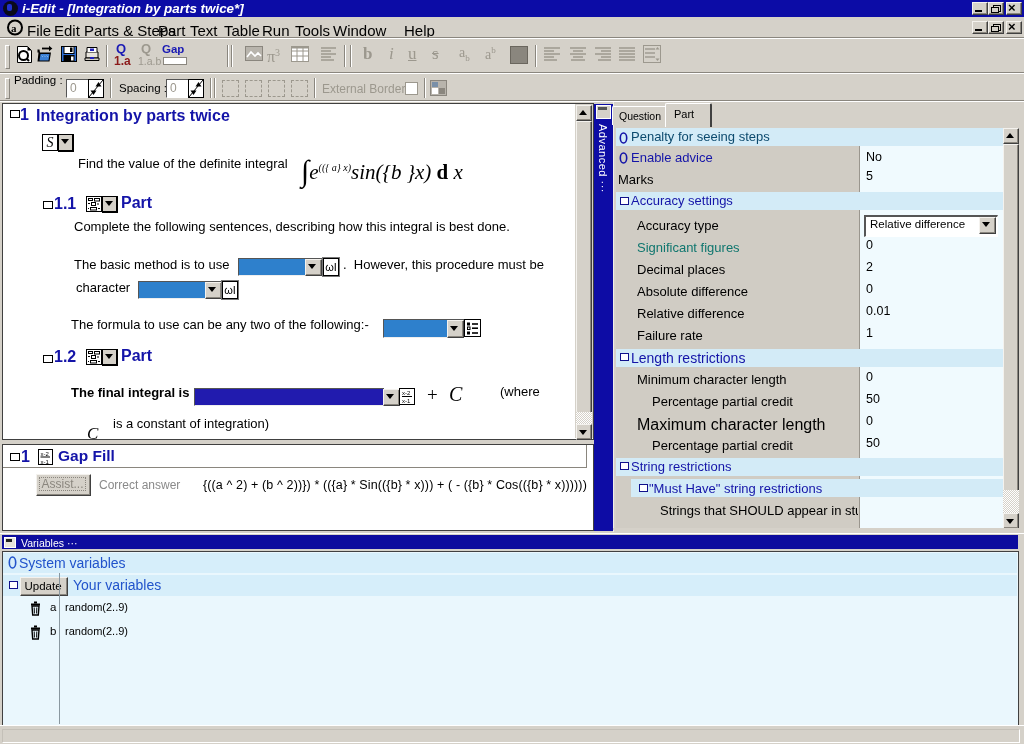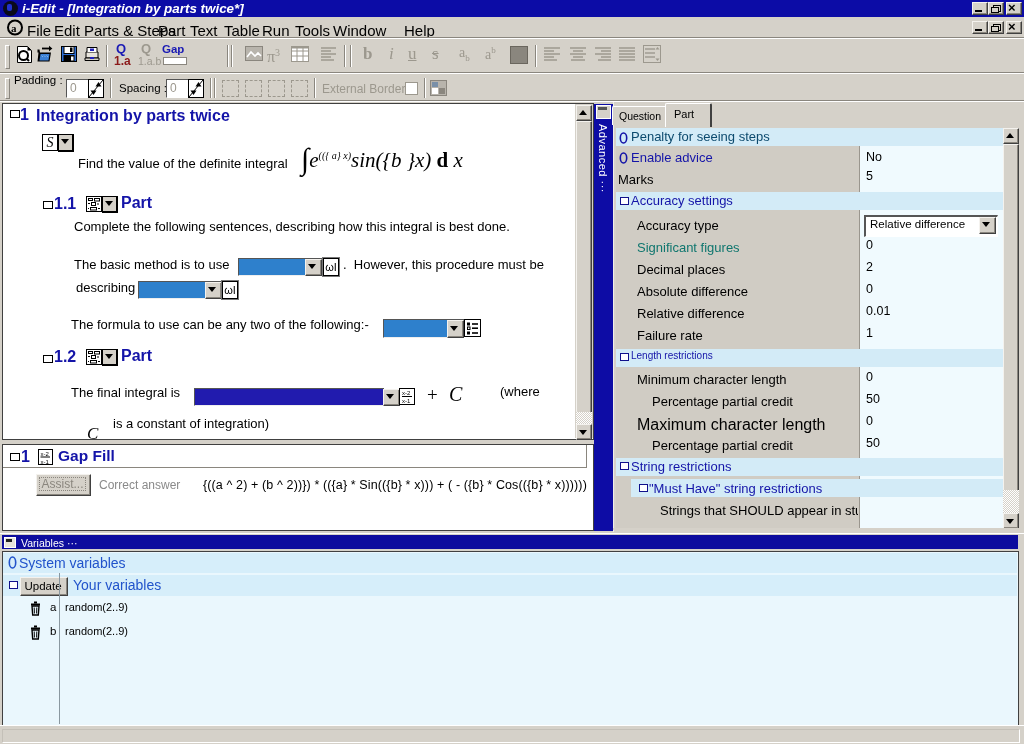--- a/index.html
+++ b/index.html
@@ -237,21 +237,21 @@
   <div class="cbox" style="left:10px;top:110px;"></div>
   <div class="ab hdr-blue" style="left:20px;top:106px;font-size:16px;">1</div>
   <div class="ab hdr-blue" style="left:36px;top:107px;font-size:16px;">Integration by parts twice</div>
 
   <div class="ab" style="left:42px;top:134px;width:14px;height:15px;background:#fff;border:1px solid #000;font-family:'Liberation Serif',serif;font-style:italic;font-size:14px;text-align:center;line-height:15px;">S</div>
   <div class="ab" style="left:58px;top:134px;width:13px;height:15px;background:#d5d1c9;border:1px solid #000;border-right:2px solid #000;border-bottom:2px solid #000;"></div>
   <div class="ab" style="left:61px;top:139px;width:0;height:0;border-left:4px solid transparent;border-right:4px solid transparent;border-top:5px solid #000;"></div>
 
   <div class="ab" style="left:78px;top:136px;font-size:13px;margin-top:20px;">Find the value of the definite integral</div>
 
-  <div class="ab" style="left:301px;top:140px;font-family:'Liberation Serif',serif;font-size:21px;font-style:italic;"><span style="font-size:30px;font-style:normal;position:relative;top:2px;">∫</span>e<sup style="font-size:10px;">(({ a} x)</sup>sin({b }x) <b style="font-style:normal;">d</b> x</div>
+  <div class="ab" style="left:301px;top:152px;font-family:'Liberation Serif',serif;font-size:21px;font-style:italic;"><span style="font-size:30px;font-style:normal;position:relative;top:2px;">∫</span>e<sup style="font-size:10px;">(({ a} x)</sup>sin({b }x) <b style="font-style:normal;">d</b> x</div>
 
   <div class="cbox" style="left:43px;top:201px;"></div>
   <div class="ab hdr-blue" style="left:54px;top:195px;font-size:16px;">1.1</div>
   <svg class="ab" style="left:86px;top:196px;" width="16" height="16" viewBox="0 0 16 16">
       <rect x="0.5" y="0.5" width="15" height="15" fill="#fff" stroke="#000"></rect>
       <rect x="2.5" y="2.5" width="4" height="2" fill="none" stroke="#000" stroke-width="1"></rect>
       <rect x="8.5" y="2.5" width="5" height="2.5" fill="none" stroke="#000"></rect>
       <rect x="5.5" y="6.5" width="4" height="3" fill="none" stroke="#000"></rect>
       <rect x="4.5" y="11.5" width="6" height="2.5" fill="none" stroke="#000"></rect>
       <line x1="2" y1="7.5" x2="4" y2="7.5" stroke="#000"></line>
@@ -264,21 +264,21 @@
   <div class="ab hdr-blue" style="left:121px;top:194px;font-size:16px;">Part</div>
 
   <div class="ab" style="left:74px;top:219px;font-size:13px;">Complete the following sentences, describing how this integral is best done.</div>
 
   <div class="ab" style="left:74px;top:257px;font-size:13px;">The basic method is to use</div>
   <div class="ab" style="left:238px;top:258px;width:84px;height:16px;background:#2e80cc;border-top:1px solid #555;border-left:1px solid #555;border-bottom:1px solid #eee;"></div>
   <div class="ab btn3d" style="left:305px;top:259px;width:15px;height:15px;background:#d5d1c9;"></div>
   <div class="ab" style="left:308px;top:264px;width:0;height:0;border-left:4px solid transparent;border-right:4px solid transparent;border-top:5px solid #000;"></div>
   <div class="ab" style="left:323px;top:258px;width:14px;height:16px;background:#fff;border:1px solid #000;outline:1px solid #777;font-size:11px;text-align:center;line-height:16px;">ωI</div>
   <div class="ab" style="left:343px;top:257px;font-size:13px;">.&nbsp;&nbsp;However, this procedure must be</div>
-  <div class="ab" style="left:76px;top:280px;font-size:13px;">describing</div>
+  <div class="ab" style="left:76px;top:280px;font-size:13px;">character</div>
   <div class="ab" style="left:138px;top:281px;width:83px;height:16px;background:#2e80cc;border-top:1px solid #555;border-left:1px solid #555;border-bottom:1px solid #eee;"></div>
   <div class="ab btn3d" style="left:205px;top:282px;width:15px;height:15px;background:#d5d1c9;"></div>
   <div class="ab" style="left:208px;top:287px;width:0;height:0;border-left:4px solid transparent;border-right:4px solid transparent;border-top:5px solid #000;"></div>
   <div class="ab" style="left:222px;top:281px;width:14px;height:16px;background:#fff;border:1px solid #000;outline:1px solid #777;font-size:11px;text-align:center;line-height:16px;">ωI</div>
 
   <div class="ab" style="left:71px;top:317px;font-size:13px;">The formula to use can be any two of the following:-</div>
   <div class="ab" style="left:383px;top:319px;width:80px;height:17px;background:#2e80cc;border-top:1px solid #555;border-left:1px solid #555;border-bottom:1px solid #eee;"></div>
   <div class="ab btn3d" style="left:447px;top:320px;width:15px;height:16px;background:#d5d1c9;"></div>
   <div class="ab" style="left:450px;top:326px;width:0;height:0;border-left:4px solid transparent;border-right:4px solid transparent;border-top:5px solid #000;"></div>
   <svg class="ab" style="left:464px;top:319px;" width="17" height="18" viewBox="0 0 17 18">
@@ -301,21 +301,21 @@
       <rect x="4.5" y="11.5" width="6" height="2.5" fill="none" stroke="#000"></rect>
       <line x1="2" y1="7.5" x2="4" y2="7.5" stroke="#000"></line>
       <line x1="11" y1="8" x2="13" y2="8" stroke="#000"></line>
       <line x1="2" y1="12.5" x2="3" y2="12.5" stroke="#000"></line>
       <line x1="12" y1="12.5" x2="14" y2="12.5" stroke="#000"></line>
     </svg>
   <div class="ab" style="left:102px;top:349px;width:13px;height:14px;background:#d5d1c9;border:1px solid #000;border-right:2px solid #000;border-bottom:2px solid #000;"></div>
   <div class="ab" style="left:105px;top:354px;width:0;height:0;border-left:4px solid transparent;border-right:4px solid transparent;border-top:5px solid #000;"></div>
   <div class="ab hdr-blue" style="left:121px;top:347px;font-size:16px;">Part</div>
 
-  <div class="ab" style="left:71px;top:385px;font-size:13px;">The final integral is</div>
+  <div class="ab" style="left:71px;top:385px;font-size:13px;font-weight:bold;">The final integral is</div>
   <div class="ab" style="left:194px;top:388px;width:189px;height:16px;background:#211bae;border-top:1px solid #555;border-left:1px solid #555;border-bottom:1px solid #eee;"></div>
   <div class="ab btn3d" style="left:383px;top:389px;width:15px;height:15px;background:#d5d1c9;"></div>
   <div class="ab" style="left:386px;top:394px;width:0;height:0;border-left:4px solid transparent;border-right:4px solid transparent;border-top:5px solid #000;"></div>
   <svg class="ab" style="left:399px;top:388px;" width="16" height="17" viewBox="0 0 16 17">
       <rect x="0.5" y="0.5" width="15" height="16" fill="#fff" stroke="#000"></rect>
       <text x="3" y="7" font-size="6" font-family="Liberation Sans">x-2</text>
       <line x1="3" y1="8.5" x2="13" y2="8.5" stroke="#000"></line>
       <text x="3" y="15" font-size="6" font-family="Liberation Sans">x-1</text>
     </svg>
   <div class="ab" style="left:427px;top:384px;font-family:'Liberation Serif',serif;font-size:19px;">+</div>
@@ -388,21 +388,21 @@
   <div class="ab" style="left:618px;top:172px;font-size:13px;color:#000;">Marks</div>
   <div class="cbox-n" style="left:620px;top:197px;"></div>
   <div class="ab" style="left:631px;top:193px;font-size:13px;color:#1414a8;">Accuracy settings</div>
   <div class="ab" style="left:637px;top:218px;font-size:13px;color:#000;">Accuracy type</div>
   <div class="ab" style="left:637px;top:240px;font-size:13px;color:#0f766e;">Significant figures</div>
   <div class="ab" style="left:637px;top:262px;font-size:13px;color:#000;">Decimal places</div>
   <div class="ab" style="left:637px;top:284px;font-size:13px;color:#000;">Absolute difference</div>
   <div class="ab" style="left:637px;top:306px;font-size:13px;color:#000;">Relative difference</div>
   <div class="ab" style="left:637px;top:328px;font-size:13px;color:#000;">Failure rate</div>
   <div class="cbox-n" style="left:620px;top:353px;"></div>
-  <div class="ab" style="left:631px;top:350px;font-size:10px;color:#1414a8;">Length restrictions</div>
+  <div class="ab" style="left:631px;top:350px;font-size:14px;color:#1414a8;">Length restrictions</div>
   <div class="ab" style="left:637px;top:372px;font-size:13px;color:#000;">Minimum character length</div>
   <div class="ab" style="left:652px;top:394px;font-size:13px;color:#000;">Percentage partial credit</div>
   <div class="ab" style="left:637px;top:416px;font-size:16px;color:#000;">Maximum character length</div>
   <div class="ab" style="left:652px;top:438px;font-size:13px;color:#000;">Percentage partial credit</div>
   <div class="cbox-n" style="left:620px;top:462px;"></div>
   <div class="ab" style="left:631px;top:459px;font-size:13px;color:#1414a8;">String restrictions</div>
   <div class="cbox-n" style="left:639px;top:484px;"></div>
   <div class="ab" style="left:649px;top:481px;font-size:13px;color:#1414a8;">"Must Have" string restrictions</div>
   <div class="ab" style="left:660px;top:503px;font-size:13px;color:#000;width:198px;overflow:hidden;white-space:nowrap;">Strings that SHOULD appear in stu</div>
 

